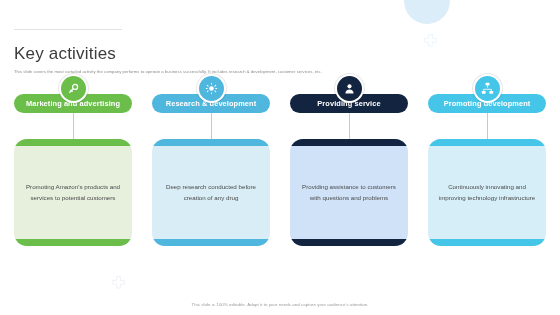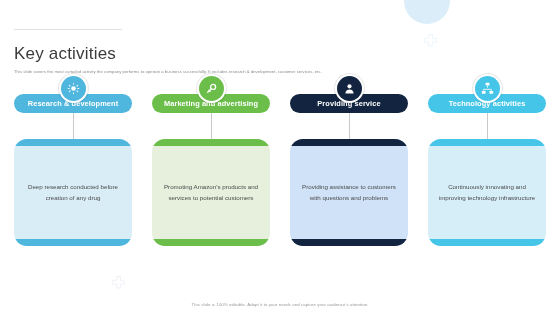--- a/index.html
+++ b/index.html
@@ -187,20 +187,41 @@
   </svg>
 </div>
 
 <div class="header">
   <h1 class="page-title">Key activities</h1>
   <p class="page-subtitle">This slide covers the most curtailed activity the company performs to operate a business successfully. It includes research &amp; development, customer services, etc.</p>
 </div>
 <div class="title-rule"></div>
 
 <div class="columns">
+
+  <div class="column">
+    <div class="icon-badge" style="background:#6cbe4b">
+      <span>
+        <svg width="13" height="13" viewBox="0 0 24 24" fill="none" stroke="#ffffff" stroke-width="2.4" stroke-linecap="round">
+          <circle cx="15" cy="9" r="4.6" fill="none"></circle>
+          <path d="M11.6 12.4 5 19"></path>
+          <path d="M7.4 15.2l2.2 2.2"></path>
+        </svg>
+      </span>
+    </div>
+    <div class="pill" style="background:#6cbe4b">
+      <span>Marketing and advertising</span>
+    </div>
+    <div class="connector"></div>
+    <div class="card" style="background:#e6f0dd">
+      <div class="card-accent-top" style="background:#6cbe4b"></div>
+      <div class="card-accent-bottom" style="background:#6cbe4b"></div>
+      <div class="card-text">Promoting Amazon's products and services to potential customers</div>
+    </div>
+  </div>
 
   <div class="column">
     <div class="icon-badge" style="background:#4fb6dd">
       <span>
         <svg width="13" height="13" viewBox="0 0 24 24" fill="#ffffff">
           <circle cx="12" cy="12" r="4.2"></circle>
           <g>
             <rect x="11.1" y="1.2" width="1.8" height="4" rx=".9"></rect>
             <rect x="11.1" y="18.8" width="1.8" height="4" rx=".9"></rect>
             <rect x="1.2" y="11.1" width="4" height="1.8" rx=".9"></rect>
@@ -218,41 +239,20 @@
     </div>
     <div class="connector"></div>
     <div class="card" style="background:#d9edf6">
       <div class="card-accent-top" style="background:#4fb6dd"></div>
       <div class="card-accent-bottom" style="background:#4fb6dd"></div>
       <div class="card-text">Deep research conducted before creation of any drug</div>
     </div>
   </div>
 
   <div class="column">
-    <div class="icon-badge" style="background:#6cbe4b">
-      <span>
-        <svg width="13" height="13" viewBox="0 0 24 24" fill="none" stroke="#ffffff" stroke-width="2.4" stroke-linecap="round">
-          <circle cx="15" cy="9" r="4.6" fill="none"></circle>
-          <path d="M11.6 12.4 5 19"></path>
-          <path d="M7.4 15.2l2.2 2.2"></path>
-        </svg>
-      </span>
-    </div>
-    <div class="pill" style="background:#6cbe4b">
-      <span>Marketing and advertising</span>
-    </div>
-    <div class="connector"></div>
-    <div class="card" style="background:#e6f0dd">
-      <div class="card-accent-top" style="background:#6cbe4b"></div>
-      <div class="card-accent-bottom" style="background:#6cbe4b"></div>
-      <div class="card-text">Promoting Amazon's products and services to potential customers</div>
-    </div>
-  </div>
-
-  <div class="column">
     <div class="icon-badge" style="background:#12243f">
       <span>
         <svg width="13" height="13" viewBox="0 0 24 24" fill="#ffffff">
           <circle cx="12" cy="8" r="3.8"></circle>
           <path d="M4.5 21c0-4.2 3.4-7 7.5-7s7.5 2.8 7.5 7z"></path>
         </svg>
       </span>
     </div>
     <div class="pill" style="background:#12243f">
       <span>Providing service</span>
@@ -270,21 +270,21 @@
       <span>
         <svg width="13" height="13" viewBox="0 0 24 24" fill="#ffffff" stroke="#ffffff" stroke-width="1.5">
           <rect x="8.5" y="1.5" width="7" height="5" rx="1" fill="#ffffff" stroke="none"></rect>
           <rect x="1.5" y="16.5" width="7" height="5" rx="1" fill="#ffffff" stroke="none"></rect>
           <rect x="15.5" y="16.5" width="7" height="5" rx="1" fill="#ffffff" stroke="none"></rect>
           <path d="M12 6.5v4M5 16.5v-3h14v3" fill="none"></path>
         </svg>
       </span>
     </div>
     <div class="pill" style="background:#45c6e8">
-      <span>Technology activities</span>
+      <span>Promoting development</span>
     </div>
     <div class="connector"></div>
     <div class="card" style="background:#d6eef8">
       <div class="card-accent-top" style="background:#45c6e8"></div>
       <div class="card-accent-bottom" style="background:#45c6e8"></div>
       <div class="card-text">Continuously innovating and improving technology infrastructure</div>
     </div>
   </div>
 
 </div>

